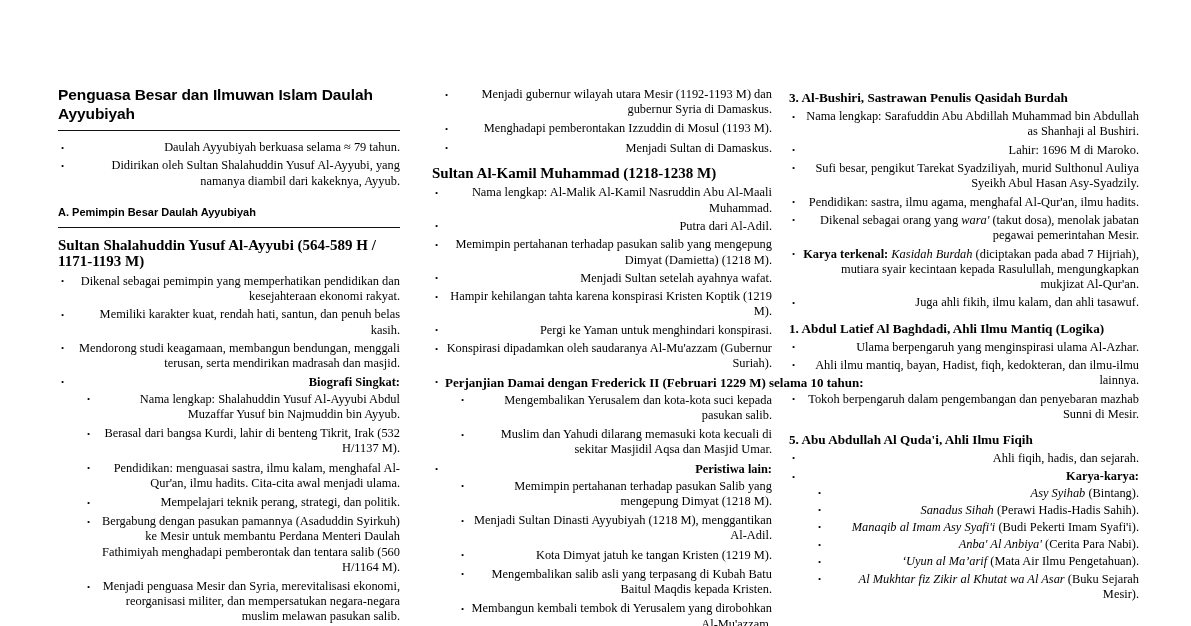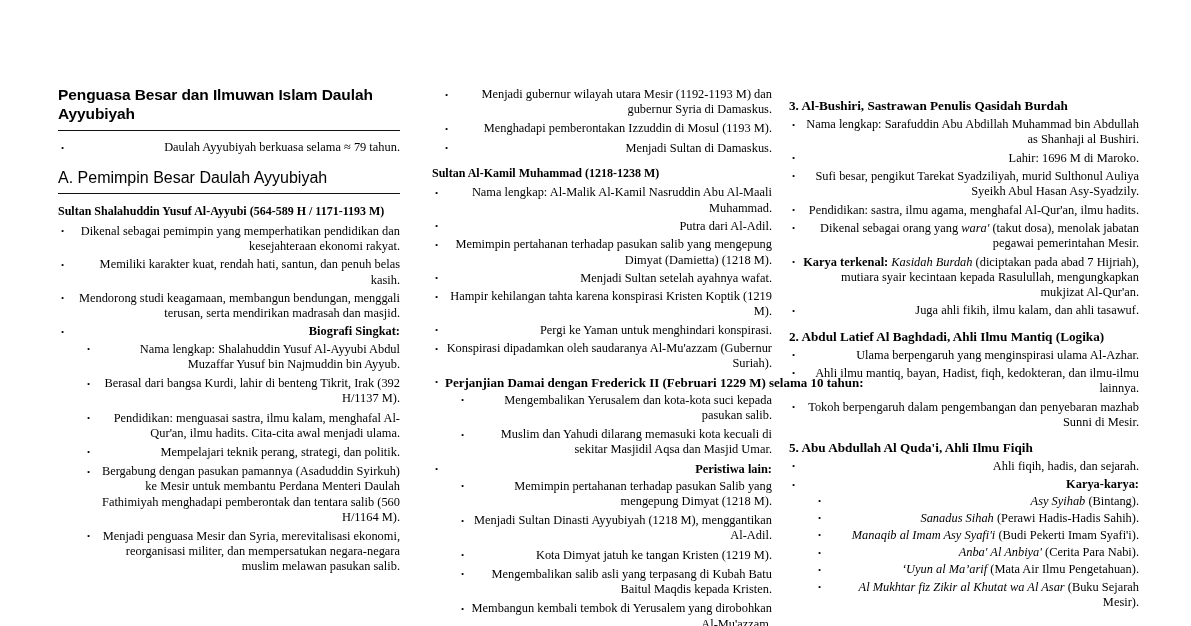--- a/index.html
+++ b/index.html
@@ -15,24 +15,24 @@
   #col3{left:789px;width:350px;}
 
   h1.doc-title{
     font-family:"Liberation Sans","DejaVu Sans",sans-serif;
     font-size:15.5px;line-height:19px;font-weight:bold;margin:0 0 7px 0;
     letter-spacing:-0.1px;
   }
   hr.rule{border:none;border-top:1.6px solid #111;margin:0 0 9px 0;width:100%;}
   h2.sec{
     font-family:"Liberation Sans","DejaVu Sans",sans-serif;
-    font-size:16px;line-height:18px;font-weight:normal;margin:14px 0 6px 0;
+    font-size:11px;line-height:18px;font-weight:bold;margin:14px 0 6px 0;
   }
   h3.sub{
-    font-size:12px;line-height:16.5px;font-weight:bold;margin:9px 0 4px 0;
+    font-size:15px;line-height:16.5px;font-weight:bold;margin:9px 0 4px 0;
   }
   h3.num{
     font-size:13.2px;line-height:17px;font-weight:bold;margin:9px 0 3px 0;
     padding-left:10px;text-indent:-10px;
   }
   ul{list-style:none;margin:0;padding:0;text-align:right;}
   li{
     position:relative;font-size:12.4px;line-height:15.2px;
     padding-left:13px;margin:0 0 3.2px 0;
   }
@@ -56,36 +56,37 @@
 
 <div class="page">
 
   <div class="col" id="col1">
 
     <h1 class="doc-title">Penguasa Besar dan Ilmuwan Islam Daulah Ayyubiyah</h1>
     <hr class="rule">
 
     <ul>
       <li>Daulah Ayyubiyah berkuasa selama ≈ 79 tahun.</li>
+      <li>Didirikan oleh Sultan Shalahuddin Yusuf Al-Ayyubi, yang namanya diambil dari kakeknya, Ayyub.</li>
     </ul>
 
     <h2 class="sec">A. Pemimpin Besar Daulah Ayyubiyah</h2>
     <hr class="rule">
 
     <h3 class="sub">Sultan Shalahuddin Yusuf Al-Ayyubi (564-589 H / 1171-1193 M)</h3>
 
     <ul>
       <li>Dikenal sebagai pemimpin yang memperhatikan pendidikan dan kesejahteraan ekonomi rakyat.</li>
       <li>Memiliki karakter kuat, rendah hati, santun, dan penuh belas kasih.</li>
       <li>Mendorong studi keagamaan, membangun bendungan, menggali terusan, serta mendirikan madrasah dan masjid.</li>
       <li>
         <b>Biografi Singkat:</b>
         <ul class="lvl2">
           <li>Nama lengkap: Shalahuddin Yusuf Al-Ayyubi Abdul Muzaffar Yusuf bin Najmuddin bin Ayyub.</li>
-          <li>Berasal dari bangsa Kurdi, lahir di benteng Tikrit, Irak (392 H/1137 M).</li>
+          <li>Berasal dari bangsa Kurdi, lahir di benteng Tikrit, Irak (532 H/1137 M).</li>
           <li>Pendidikan: menguasai sastra, ilmu kalam, menghafal Al-Qur'an, ilmu hadits. Cita-cita awal menjadi ulama.</li>
           <li>Mempelajari teknik perang, strategi, dan politik.</li>
           <li>Bergabung dengan pasukan pamannya (Asaduddin Syirkuh) ke Mesir untuk membantu Perdana Menteri Daulah Fathimiyah menghadapi pemberontak dan tentara salib (560 H/1164 M).</li>
           <li>Menjadi penguasa Mesir dan Syria, merevitalisasi ekonomi, reorganisasi militer, dan mempersatukan negara-negara muslim melawan pasukan salib.</li>
 
         </ul>
       </li>
     </ul>
   </div>
 
@@ -126,32 +127,32 @@
           <li>Membangun kembali tembok di Yerusalem yang dirobohkan Al-Mu'azzam.</li>
         </ul>
       </li>
 
     </ul>
 
   </div>
 
   <div class="col" id="col3">
 
-    <h3 class="num" style="margin-top:12px;">3. Al-Bushiri, Sastrawan Penulis Qasidah Burdah</h3>
+    <h3 class="num" style="margin-top:4px;">3. Al-Bushiri, Sastrawan Penulis Qasidah Burdah</h3>
     <ul>
       <li>Nama lengkap: Sarafuddin Abu Abdillah Muhammad bin Abdullah as Shanhaji al Bushiri.</li>
       <li>Lahir: 1696 M di Maroko.</li>
       <li>Sufi besar, pengikut Tarekat Syadziliyah, murid Sulthonul Auliya Syeikh Abul Hasan Asy-Syadzily.</li>
       <li>Pendidikan: sastra, ilmu agama, menghafal Al-Qur'an, ilmu hadits.</li>
       <li><span>Dikenal sebagai orang yang </span><i>wara'</i><span> (takut dosa), menolak jabatan pegawai pemerintahan Mesir.</span></li>
       <li><b>Karya terkenal:</b> <i>Kasidah Burdah</i><span> (diciptakan pada abad 7 Hijriah), mutiara syair kecintaan kepada Rasulullah, mengungkapkan mukjizat Al-Qur'an.</span></li>
       <li>Juga ahli fikih, ilmu kalam, dan ahli tasawuf.</li>
     </ul>
 
-    <h3 class="num">2. Abdul Latief Al Baghdadi, Ahli Ilmu Mantiq (Logika)</h3>
+    <h3 class="num">1. Abdul Latief Al Baghdadi, Ahli Ilmu Mantiq (Logika)</h3>
     <ul>
       <li>Ulama berpengaruh yang menginspirasi ulama Al-Azhar.</li>
       <li>Ahli ilmu mantiq, bayan, Hadist, fiqh, kedokteran, dan ilmu-ilmu lainnya.</li>
       <li>Tokoh berpengaruh dalam pengembangan dan penyebaran mazhab Sunni di Mesir.</li>
     </ul>
 
     <h3 class="num">5. Abu Abdullah Al Quda'i, Ahli Ilmu Fiqih</h3>
     <ul>
       <li>Ahli fiqih, hadis, dan sejarah.</li>
       <li>

